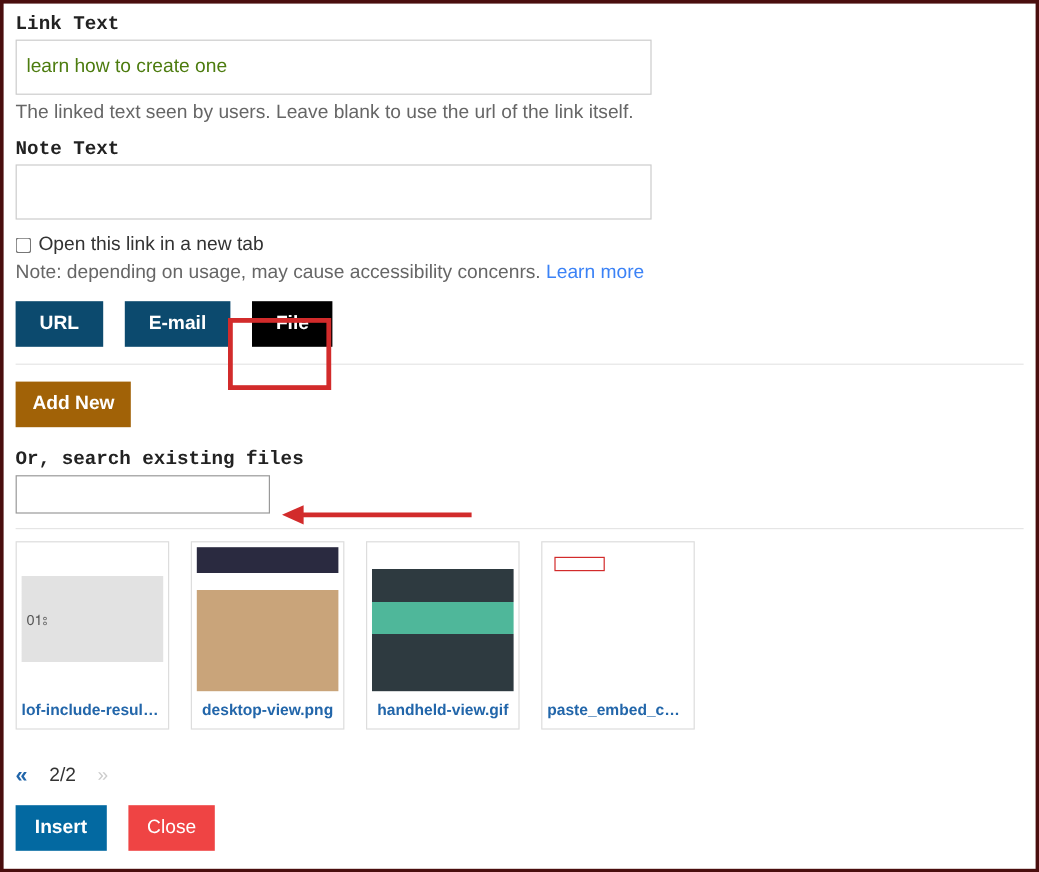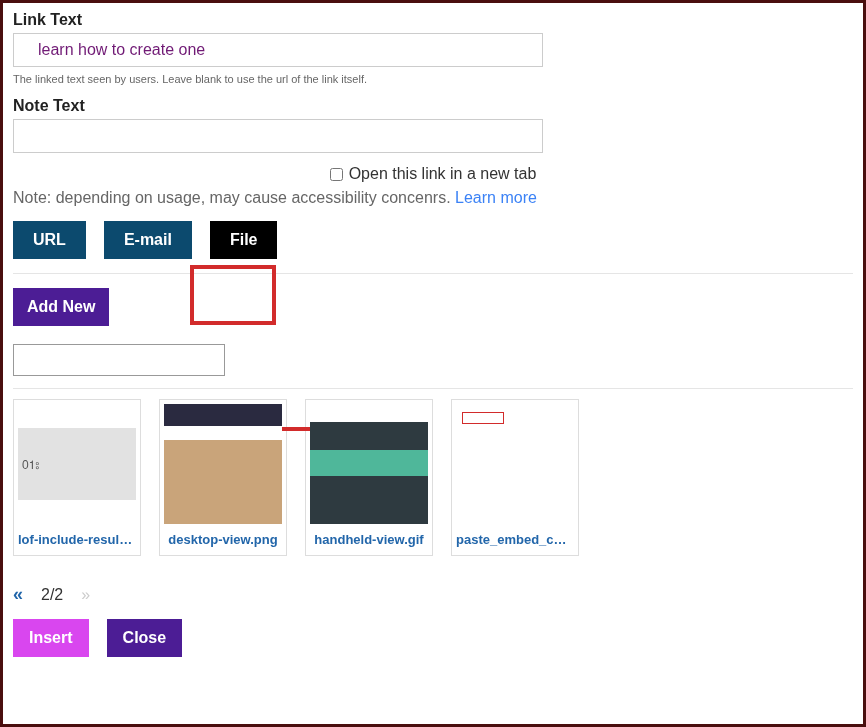--- a/index.html
+++ b/index.html
@@ -15,40 +15,40 @@
       height: 727px;
       padding: 8px 10px;
       position: relative;
     }
     .field-section { margin-bottom: 12px; }
     .field-label {
       font-weight: bold;
       color: #222;
       margin-bottom: 4px;
       display: block;
+      font-family: Liberation Mono, monospace;
     }
     .text-input {
       width: 530px;
-      height: 34px;
+      height: 46px;
       border: 1px solid #ccc;
-      padding: 4px 24px;
-      font-size: 16px;
-      color: #701a75;
+      padding: 4px 8px;
+      font-size: 16px;
+      color: #4d7c0f;
     }
     .help-text {
       color: #666;
       margin-top: 6px;
-      font-size: 11px;
+      font-size: 16px;
     }
     .checkbox-row {
       display: flex;
       align-items: center;
       gap: 6px;
       margin-top: 8px;
-      justify-content: center;
     }
     .note-row {
       color: #666;
       margin-top: 6px;
       margin-bottom: 14px;
     }
     .learn-more-link {
       color: #3b82f6;
       cursor: pointer;
     }
@@ -74,21 +74,21 @@
     .tab-highlight {
       position: absolute;
       border: 4px solid #d22b2b;
       width: 86px;
       height: 60px;
       left: 187px;
       top: 262px;
       pointer-events: none;
     }
     .add-new-btn {
-      background: #4c1d95;
+      background: #a16207;
       color: #fff;
       border: none;
       padding: 10px 14px;
       font-weight: bold;
       font-size: 16px;
       cursor: pointer;
       margin-top: 14px;
     }
     .search-section { margin-top: 18px; }
     .search-input {
@@ -147,34 +147,34 @@
     }
     .pager-first { color: #2266aa; font-weight: bold; cursor: pointer; font-size: 18px; }
     .pager-label { color: #333; }
     .pager-next { color: #ccc; cursor: default; }
     .actions-row {
       margin-top: 14px;
       display: flex;
       gap: 18px;
     }
     .btn-primary {
-      background: #d946ef;
+      background: #0369a1;
       color: #fff;
       border: none;
       padding: 10px 16px;
       font-weight: bold;
       font-size: 16px;
       cursor: pointer;
     }
     .btn-secondary {
-      background: #4c1d95;
+      background: #ef4444;
       color: #fff;
       border: none;
       padding: 10px 16px;
-      font-weight: bold;
+      font-weight: normal;
       font-size: 16px;
       cursor: pointer;
     }
     
     .t1 { background: linear-gradient(#fff 20%, #e2e2e2 20%, #e2e2e2 80%, #fff 80%); }
     .t1::after { content: "01\A03"; white-space: pre; position: absolute; left: 4px; top: 54px; font-size: 12px; color: #555; }
     .t2 { background: linear-gradient(#2a2a40 18%, #fff 18%, #fff 30%, #c9a47a 30%); }
     .t3 { background: linear-gradient(#fff 14%, #222 14%); }
     .t4 { background: linear-gradient(#fff 15%, #2e3a40 15%, #2e3a40 38%, #4fb79a 38%, #4fb79a 60%, #2e3a40 60%); }
     .t5 { background: #fff; }
@@ -214,20 +214,21 @@
     <button class="tab-btn">E-mail</button>
     <button class="tab-btn active">File</button>
   </div>
   <div class="tab-highlight"></div>
 
   
   <button class="add-new-btn">Add New</button>
 
   
   <div class="search-section">
+    <label class="field-label">Or, search existing files</label>
     <input type="text" class="search-input" value="" style="">
   </div>
 
   
   <div class="arrow">
     <svg width="168" height="24">
       <line x1="14" y1="12" x2="160" y2="12" stroke="#d22b2b" stroke-width="4"></line>
       <polygon points="2,12 20,4 20,20" fill="#d22b2b"></polygon>
     </svg>
   </div>

